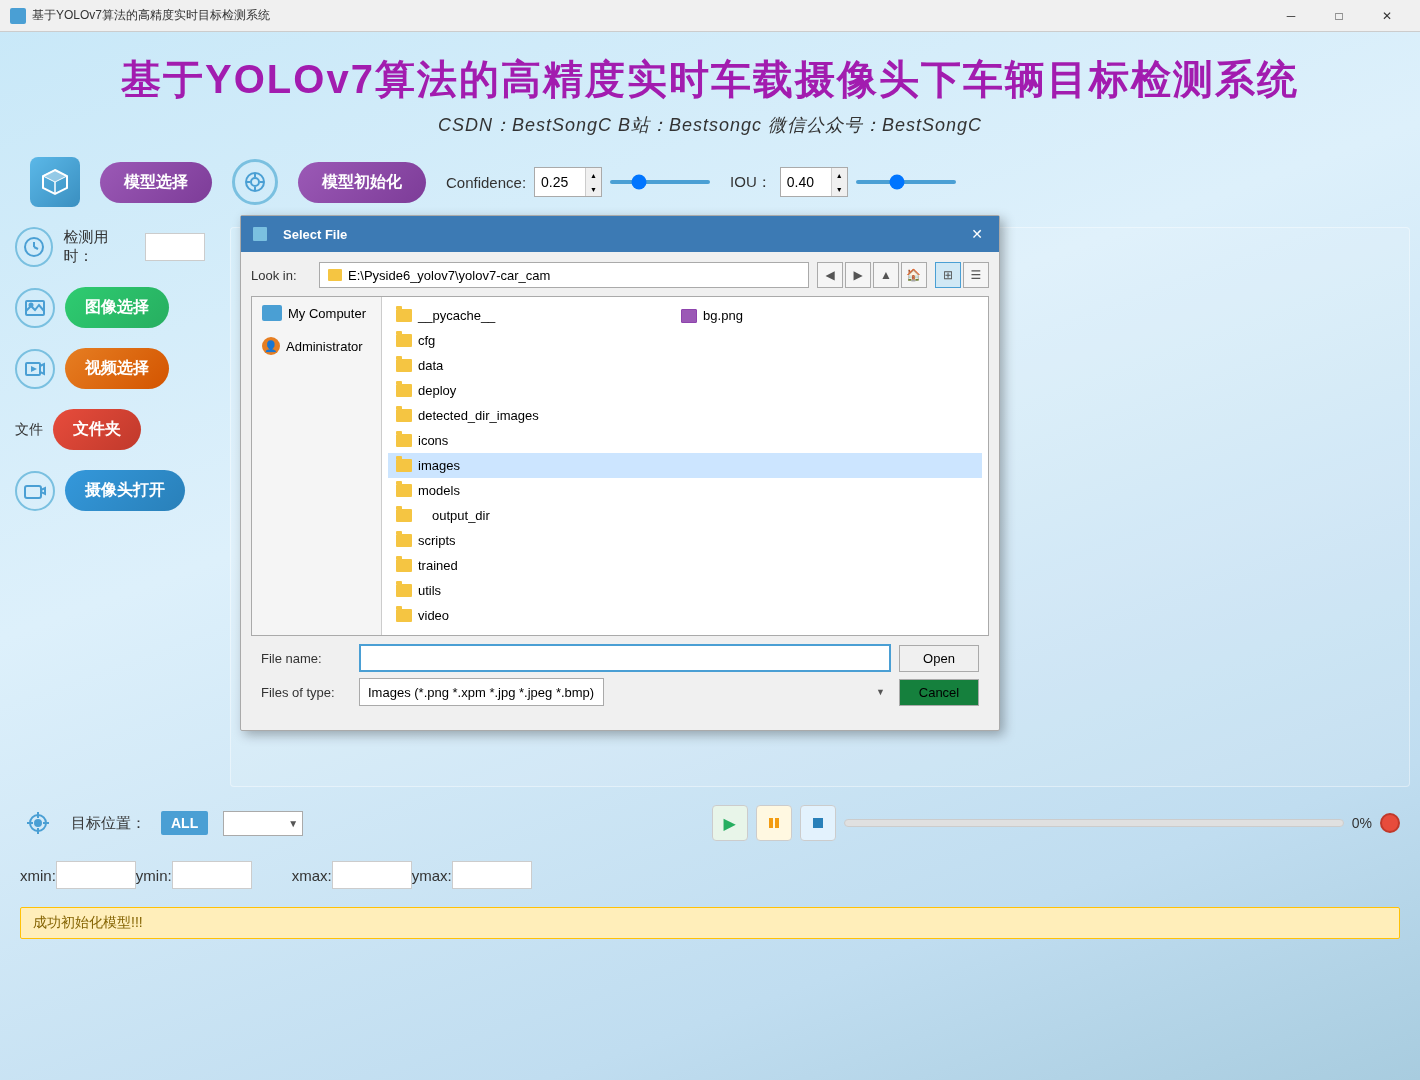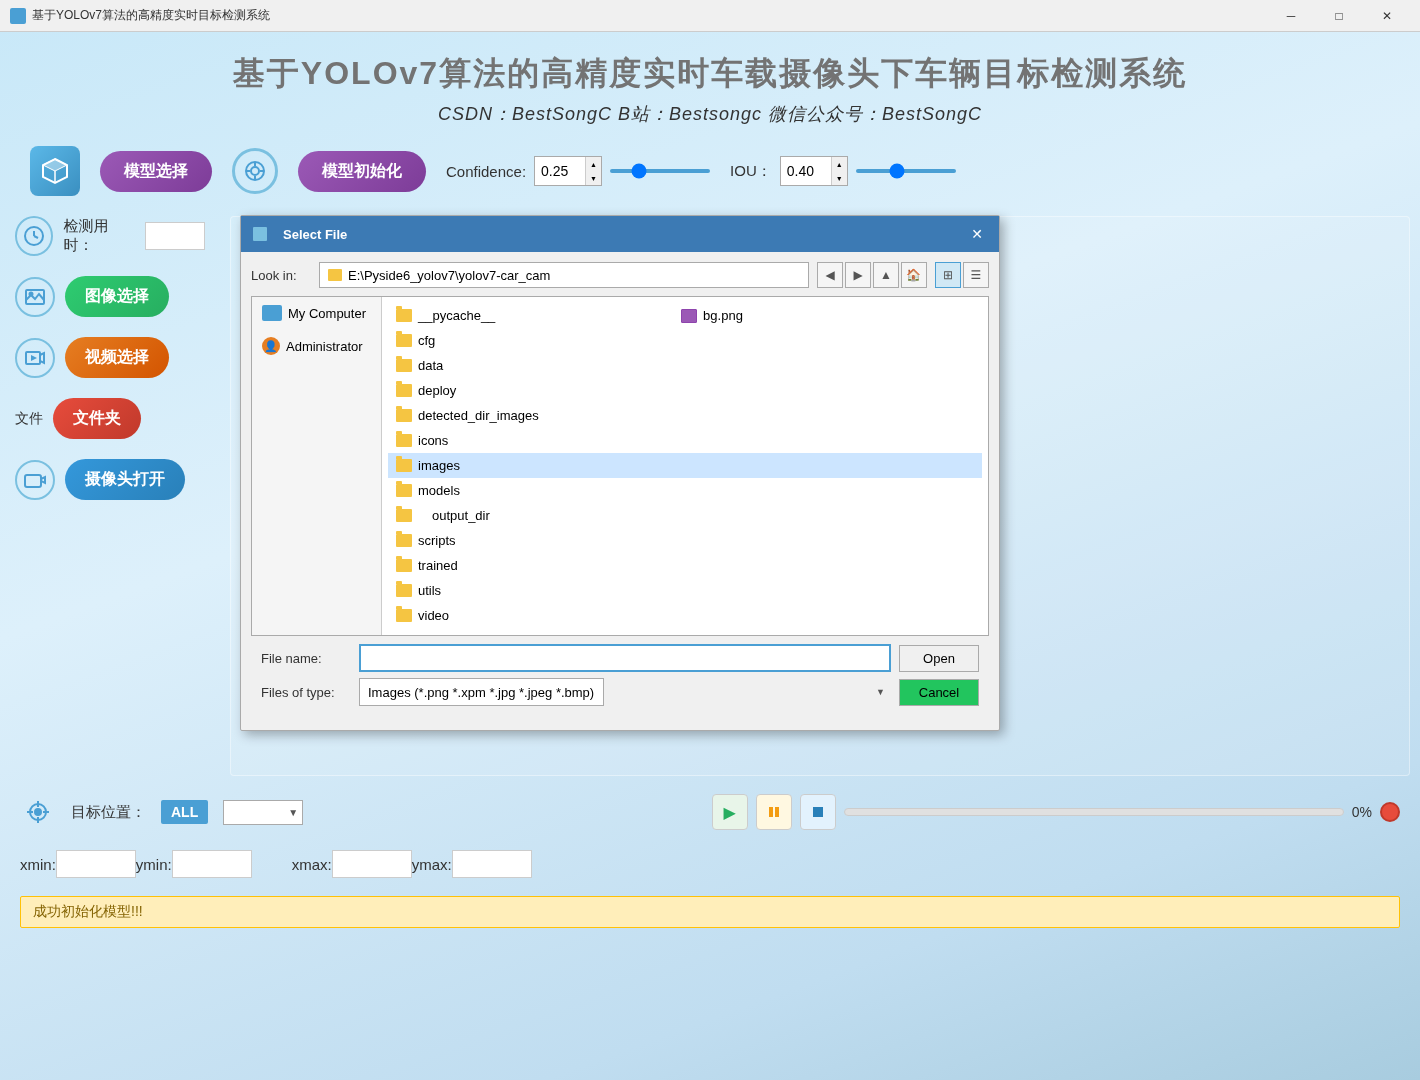--- a/index.html
+++ b/index.html
@@ -49,23 +49,23 @@
       align-items: center;
       justify-content: center;
     }
 
     
     .app-header {
       text-align: center;
       padding: 20px 0 10px;
     }
     .app-title {
-      font-size: 32px;
+      font-size: 40px;
       font-weight: bold;
-      color: #737373;
+      color: #a21caf;
       letter-spacing: 2px;
     }
     .app-subtitle {
       font-size: 18px;
       color: #333;
       font-style: italic;
       margin-top: 6px;
       letter-spacing: 1px;
     }
 
@@ -414,21 +414,21 @@
       font-size: 13px; height: 28px; outline: none;
       background: white;
     }
     .open-btn {
       min-width: 80px; padding: 5px 16px;
       background: #f0f0f0; border: 1px solid #aaa;
       font-size: 13px; cursor: pointer;
     }
     .cancel-btn {
       min-width: 80px; padding: 5px 16px;
-      background: #22c55e; border: 1px solid #aaa;
+      background: #15803d; border: 1px solid #aaa;
       font-size: 13px; cursor: pointer;
     }
     .filetype-select {
       flex: 1; border: 1px solid #aaa;
       padding: 3px 8px; font-size: 13px; height: 28px;
       background: white; cursor: pointer;
       appearance: none;
     }
     .filetype-wrapper {
       flex: 1; position: relative;

